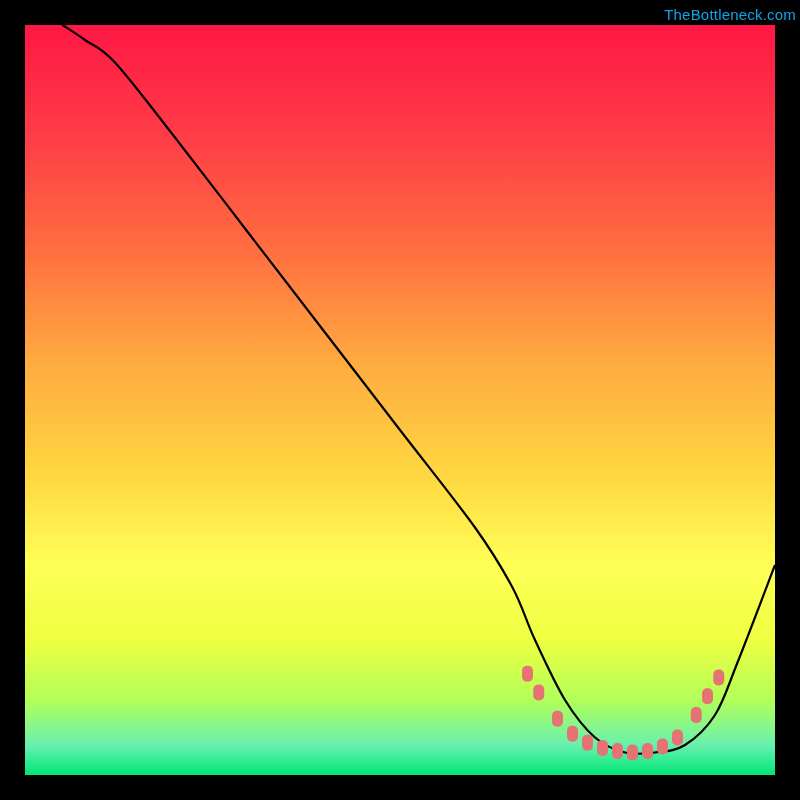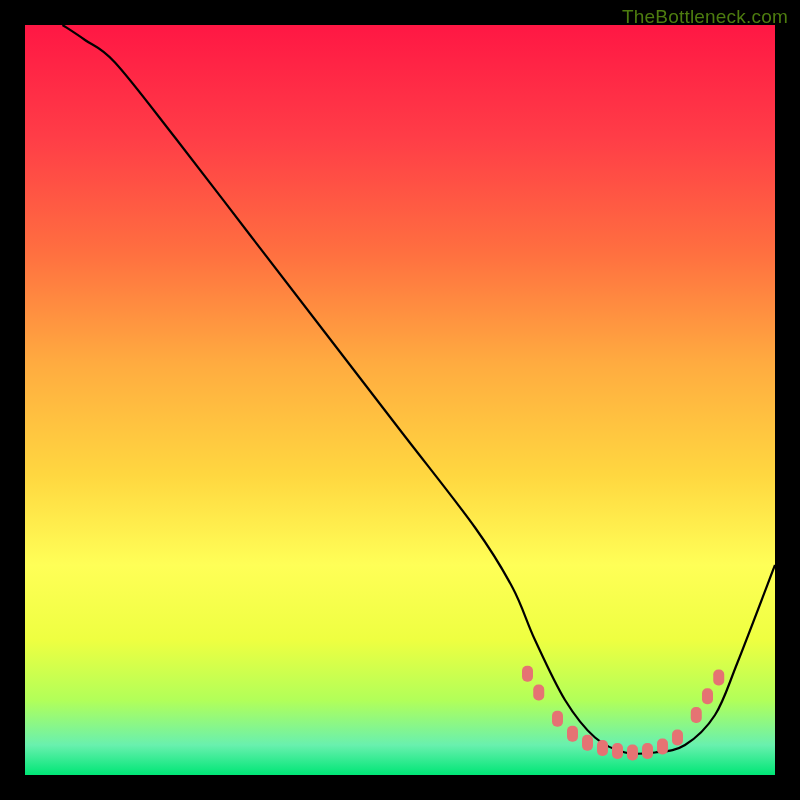--- a/index.html
+++ b/index.html
@@ -7,23 +7,23 @@
     padding: 0;
     width: 800px;
     height: 800px;
     background: #000;
     font-family: Arial, sans-serif;
     position: relative;
   }
   .watermark {
     position: absolute;
     top: 6px;
-    right: 12px;
-    color: #4d7c0f;
-    font-size: 19px;
+    right: 4px;
+    color: #0ea5e9;
+    font-size: 15px;
     font-weight: 400;
     z-index: 10;
     letter-spacing: 0.2px;
   }
   .chart-frame {
     position: absolute;
     top: 25px;
     left: 25px;
     width: 750px;
     height: 750px;

